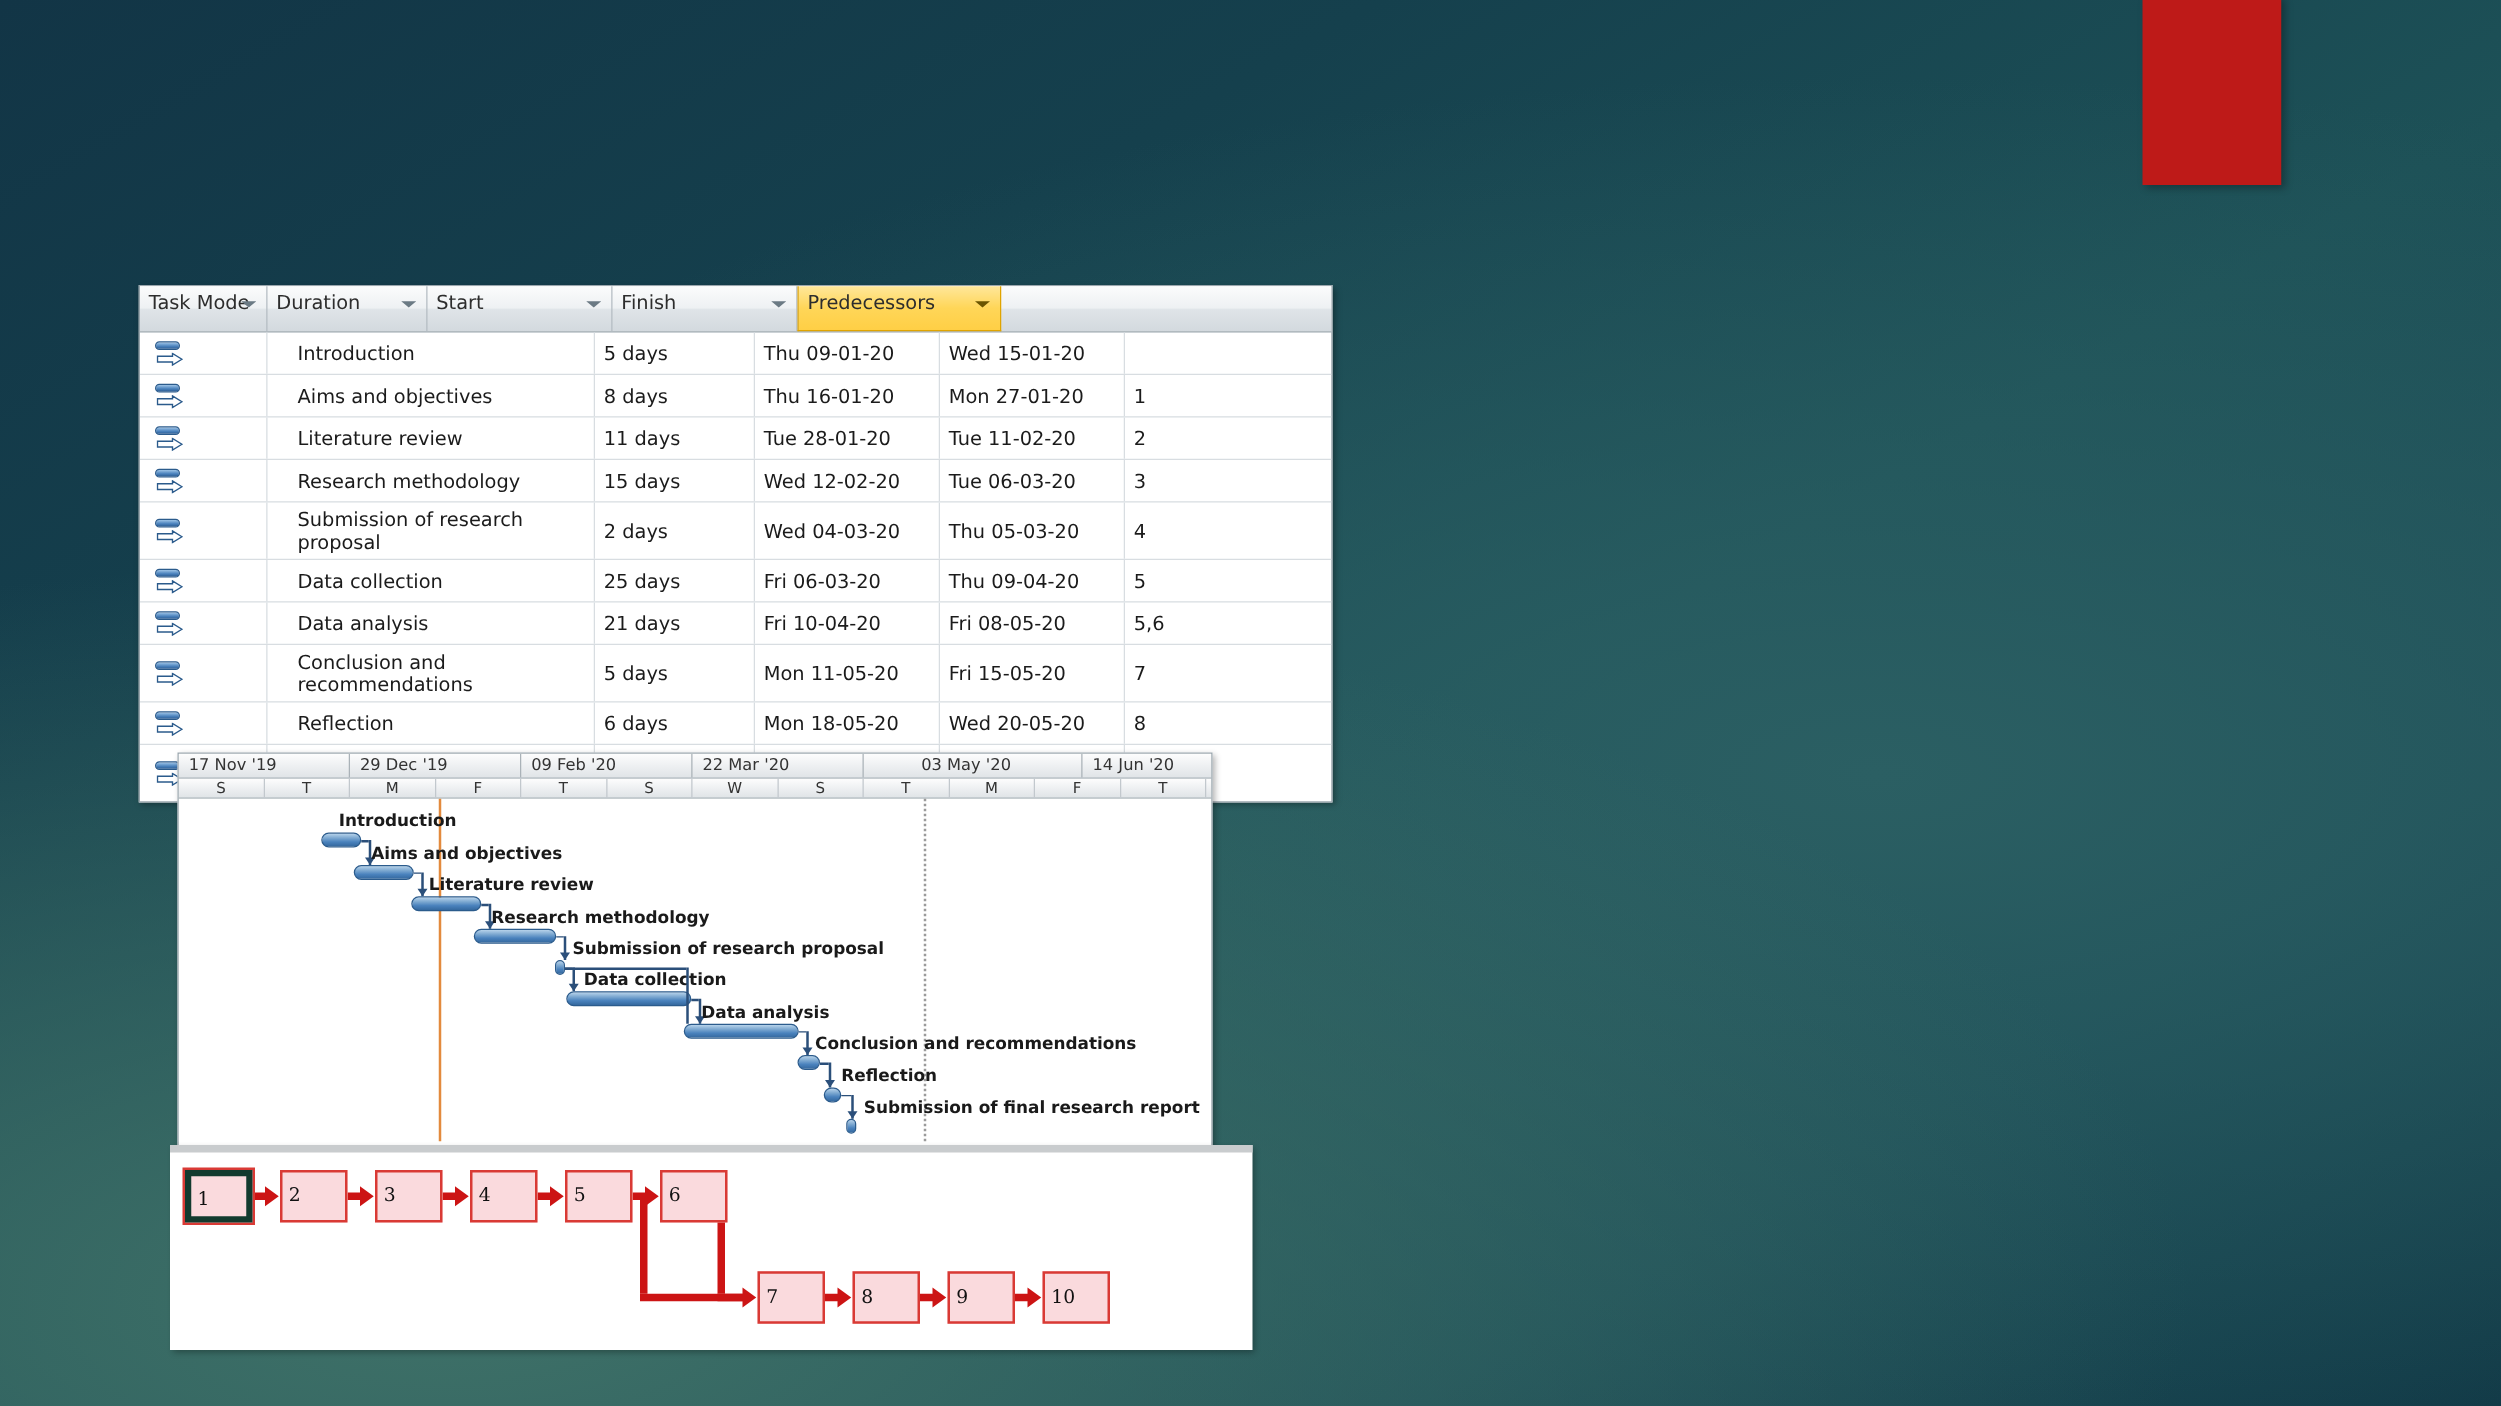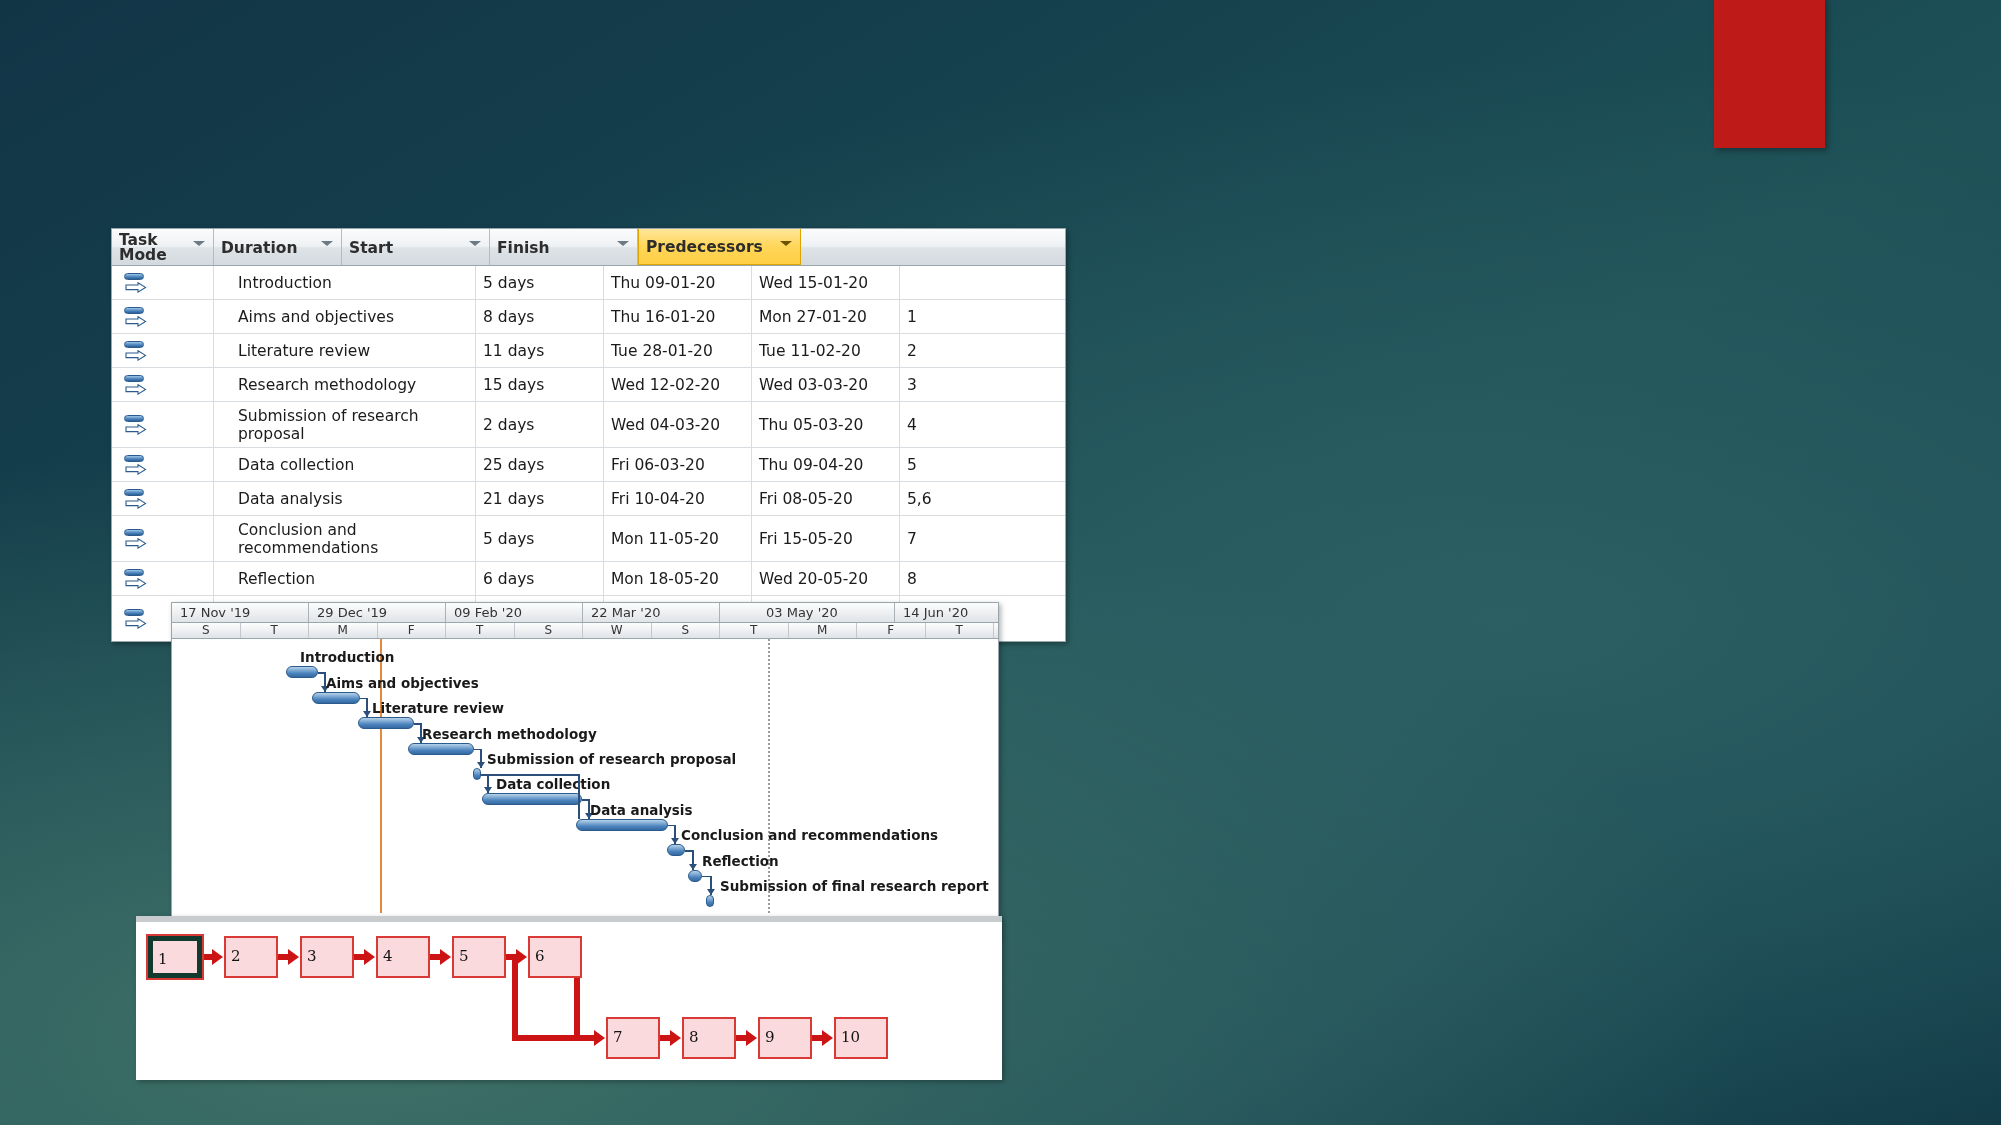--- a/index.html
+++ b/index.html
@@ -93,24 +93,23 @@
     box-sizing: border-box;
     padding: 5px 7px 4px 7px;
     border-right: 1px solid #d8dde1;
     position: relative;
     overflow: hidden;
     display: flex;
     align-items: center;
   }
   .pt-head .pt-cell {
     border-right: 1px solid #b4bcc2;
-    align-items: center;
+    align-items: flex-start;
     padding-top: 6px;
     height: 36px;
-    font-weight: bold;
   }
   .c-mode  { width: 102px; }
   .c-name  { width: 262px; }
   .c-dur   { width: 128px; }
   .c-start { width: 148px; }
   .c-fin   { width: 148px; }
   .c-pred  { width: 163px; border-right: none; }
 
   .pt-head .c-pred {
     background: linear-gradient(180deg,#ffe79a 0%,#ffd658 50%,#ffcf45 100%);
@@ -149,21 +148,21 @@
     box-sizing: border-box;
   }
   .mode-icon .arrow {
     position: absolute; left: 2px; top: 10px;
     width: 22px; height: 11px;
   }
 
   
   .gantt {
     position: absolute;
-    left: 171px;
+    left: 142px;
     top: 602px;
     width: 828px;
     height: 339px;
     background: #ffffff;
     box-shadow: 2px 2px 5px rgba(0,0,0,0.3);
     font-family: "DejaVu Sans", sans-serif;
     overflow: hidden;
     border: 1px solid #9aa6ad;
     box-sizing: border-box;
   }
@@ -402,21 +401,21 @@
           <div class="pt-cell c-name name">
             <span>Research methodology</span>
           </div>
           <div class="pt-cell c-dur">
             <span>15 days</span>
           </div>
           <div class="pt-cell c-start">
             <span>Wed 12-02-20</span>
           </div>
           <div class="pt-cell c-fin">
-            <span>Wed 03-03-20</span>
+            <span>Tue 06-03-20</span>
           </div>
           <div class="pt-cell c-pred">
             <span>3</span>
           </div>
         </div>
         <div class="pt-row tall">
           <div class="pt-cell c-mode">
             <span class="mode-icon">
               <span class="bar"></span>
               <svg class="arrow" viewBox="0 0 22 11" xmlns="http://www.w3.org/2000/svg">

